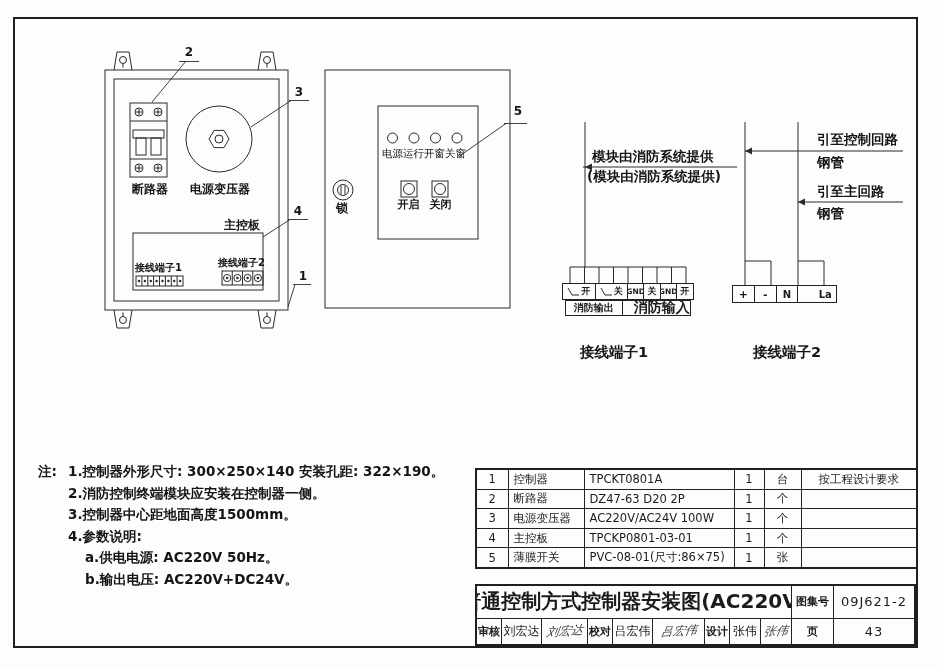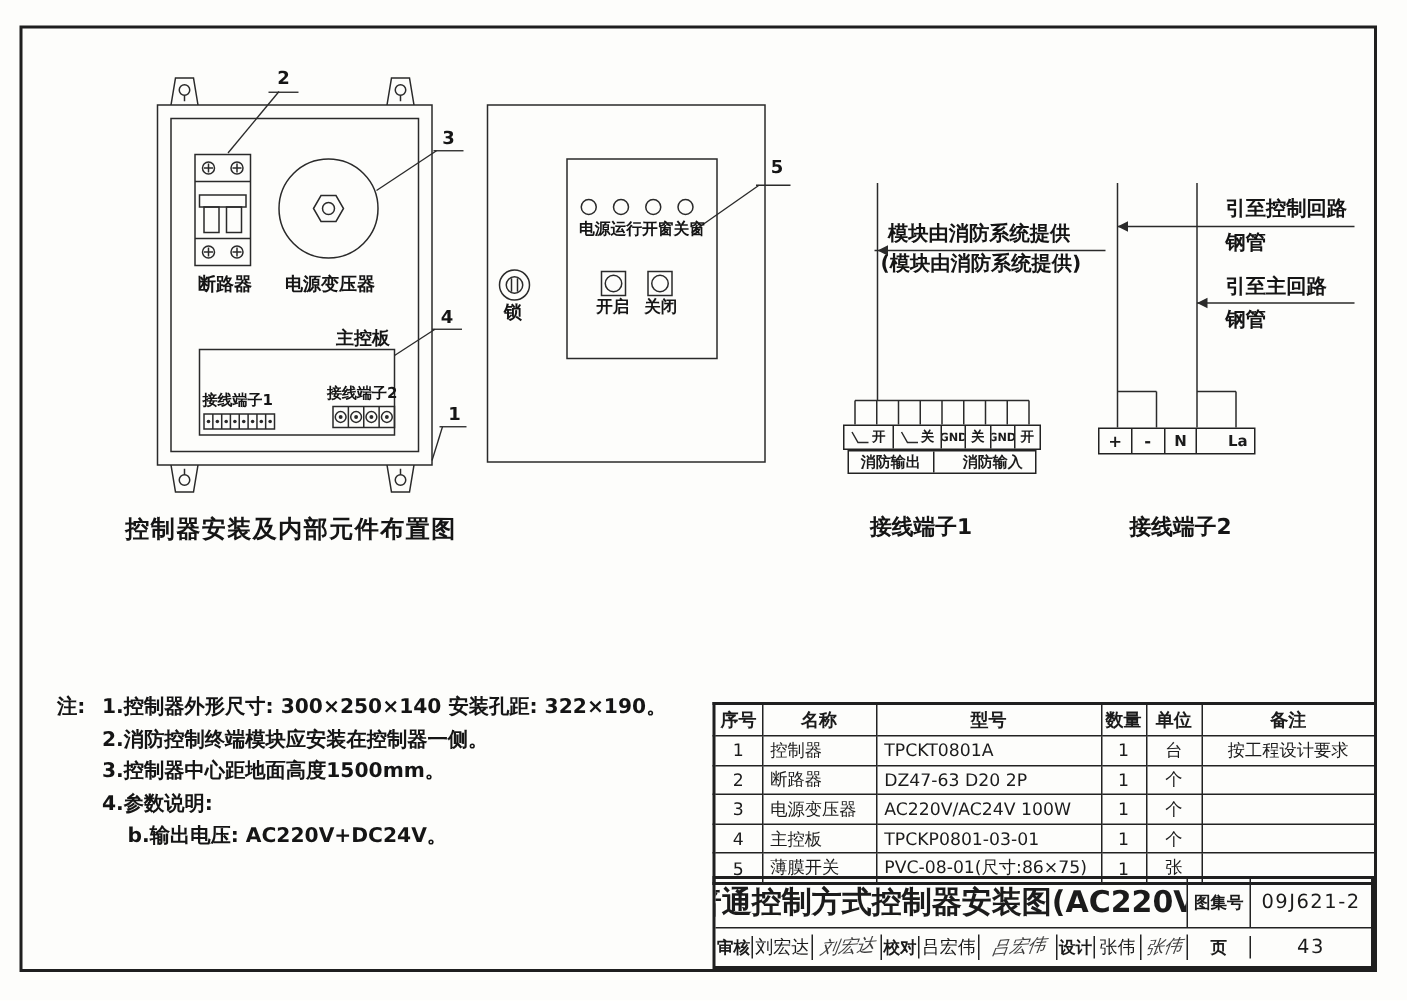--- a/index.html
+++ b/index.html
@@ -30,21 +30,21 @@
   #mat-table td.al{text-align:left;padding-left:5px;}
   #mat-table{border:2px solid #1f1f1f;}
   
   #tblock{position:absolute;left:475px;top:584px;width:441px;height:62px;box-sizing:border-box;
           border:2px solid #1f1f1f;display:flex;flex-direction:column;}
   #tblock .row{display:flex;box-sizing:border-box;}
   #tblock .cell{box-sizing:border-box;border-right:1px solid #222;display:flex;align-items:center;
                 justify-content:center;overflow:hidden;white-space:nowrap;}
   #tblock .cell:last-child{border-right:none;}
   #tb-r1{height:34px;border-bottom:1px solid #222;}
-  #tb-r2{height:26px;align-items:center;}
+  #tb-r2{height:26px;}
   .main-title{font-size:20px;font-weight:bold;letter-spacing:0;}
   .small-lab{font-size:11px;font-weight:600;}
   .val{font-size:13px;letter-spacing:1px;}
   .nm{font-size:12px;}
   .sig{font-size:12px;font-style:italic;transform:skewX(-12deg) rotate(-4deg);opacity:.85;}
 </style>
 </head>
 <body>
 
 <div id="page">
@@ -202,23 +202,22 @@
 
   <div class="t lbl12 c" style="left:126px;top:183px;width:48px;">断路器</div>
   <div class="t lbl12 c" style="left:187px;top:183px;width:66px;">电源变压器</div>
   <div class="t lbl12 c" style="left:221px;top:219px;width:42px;">主控板</div>
   <div class="t lbl10" style="left:135px;top:262px;">接线端子1</div>
   <div class="t lbl10" style="left:218px;top:257px;">接线端子2</div>
   <div class="t callout" style="left:181px;top:46px;width:16px;">2</div>
   <div class="t callout" style="left:291px;top:86px;width:16px;">3</div>
   <div class="t callout" style="left:290px;top:205px;width:16px;">4</div>
   <div class="t callout" style="left:295px;top:270px;width:16px;">1</div>
-  <div class="t cap" style="left:82px;top:344px;width:224px;">控制器安装及内部元件布置图</div>
-
-  <div class="t" style="left:382px;top:147px;width:88px;display:flex;justify-content:flex-end;font-size:10.5px;font-weight:bold;">
+
+  <div class="t" style="left:382px;top:147px;width:88px;display:flex;justify-content:flex-start;font-size:10.5px;font-weight:normal;">
     <span>电源</span>
       <span>运行</span>
       <span>开窗</span>
       <span>关窗</span>
   </div>
   <div class="t lbl12" style="left:336px;top:202px;">锁</div>
   <div class="t c" style="left:395px;top:199px;width:27px;font-size:11px;font-weight:bold;">开启</div>
   <div class="t c" style="left:427px;top:199px;width:27px;font-size:11px;font-weight:bold;">关闭</div>
   <div class="t callout" style="left:510px;top:105px;width:16px;">5</div>
 
@@ -238,21 +237,21 @@
         </svg>
       <span style="font-size:9px;font-weight:bold;">关</span>
     </div>
     <div class="tcell" style="width:16.5px;font-size:7.5px;font-weight:bold;">GND</div>
     <div class="tcell" style="width:16.5px;font-size:9px;font-weight:bold;">关</div>
     <div class="tcell" style="width:16.5px;font-size:7.5px;font-weight:bold;">GND</div>
     <div class="tcell" style="width:16.5px;font-size:9px;font-weight:bold;">开</div>
   </div>
   <div class="trow" style="left:565px;top:300px;width:126px;height:16px;gap:11px;">
     <div class="tcell" style="width:63px;font-size:10px;font-weight:bold;">消防输出</div>
-    <div class="tcell" style="width:63px;font-size:10px;font-weight:bold;">消防输入</div>
+    <div class="tcell" style="width:63px;font-size:14px;font-weight:bold;">消防输入</div>
   </div>
   <div class="t b c" style="left:573px;top:344px;width:82px;font-size:14.5px;">接线端子1</div>
 
   <div class="t b" style="left:817px;top:132px;font-size:13.5px;">引至控制回路</div>
   <div class="t b" style="left:817px;top:155px;font-size:13.5px;">钢管</div>
   <div class="t b" style="left:817px;top:184px;font-size:13.5px;">引至主回路</div>
   <div class="t b" style="left:817px;top:206px;font-size:13.5px;">钢管</div>
 
   <div class="trow" style="left:732px;top:285px;width:105px;height:18px;">
     <div class="tcell" style="width:26.25px;font-size:11px;font-weight:bold;">+</div>
@@ -261,41 +260,34 @@
     <div class="tcell" style="width:26.25px;font-size:10px;font-weight:bold;margin-left:16px;">La</div>
   </div>
   <div class="t b c" style="left:746px;top:344px;width:82px;font-size:14.5px;">接线端子2</div>
 
   <div class="t note-line" style="left:38px;top:464px;">注:</div>
   <div class="t" style="left:68px;top:464px;width:410px;">
     <div class="note-line">1.控制器外形尺寸: 300×250×140  安装孔距: 322×190。</div>
     <div class="note-line">2.消防控制终端模块应安装在控制器一侧。</div>
     <div class="note-line">3.控制器中心距地面高度1500mm。</div>
     <div class="note-line">4.参数说明:</div>
+    <div class="note-line note-indent">a.供电电源: AC220V 50Hz。</div>
     <div class="note-line note-indent">b.输出电压: AC220V+DC24V。</div>
   </div>
 
   <table id="mat-table">
     <colgroup>
         <col style="width:32px">
         <col style="width:76px">
         <col style="width:150px">
         <col style="width:30px">
         <col style="width:37px">
         <col style="width:116px">
       </colgroup>
     <tbody>
-        <tr class="hd">
-      <th>序号</th>
-      <th>名称</th>
-      <th>型号</th>
-      <th>数量</th>
-      <th>单位</th>
-      <th>备注</th>
-    </tr>
     <tr>
       <td>1</td>
           <td class="al">控制器</td>
       <td class="al">TPCKT0801A</td>
           <td>1</td>
       <td>台</td>
           <td>按工程设计要求</td>
     </tr>
     <tr>
       <td>2</td>

